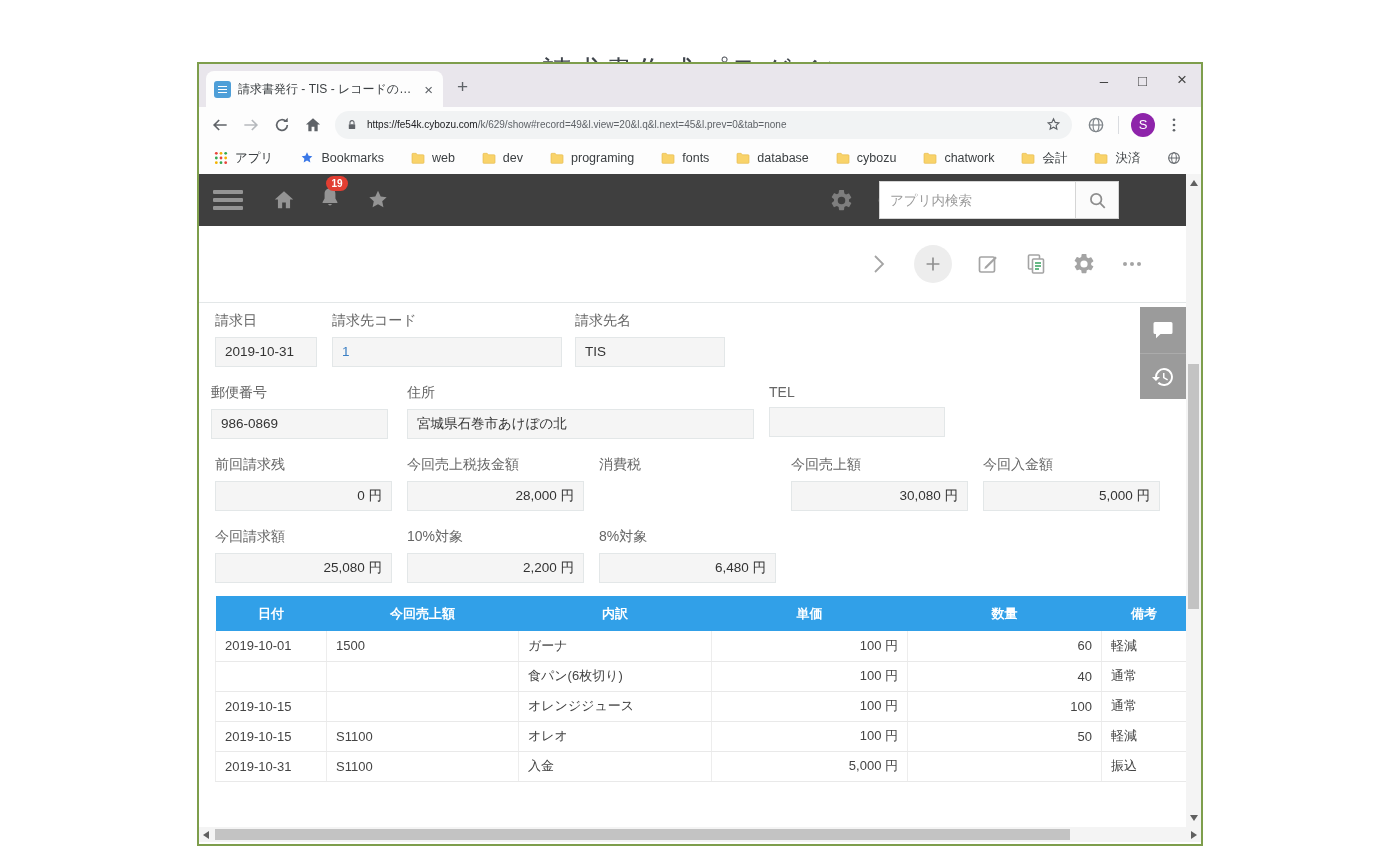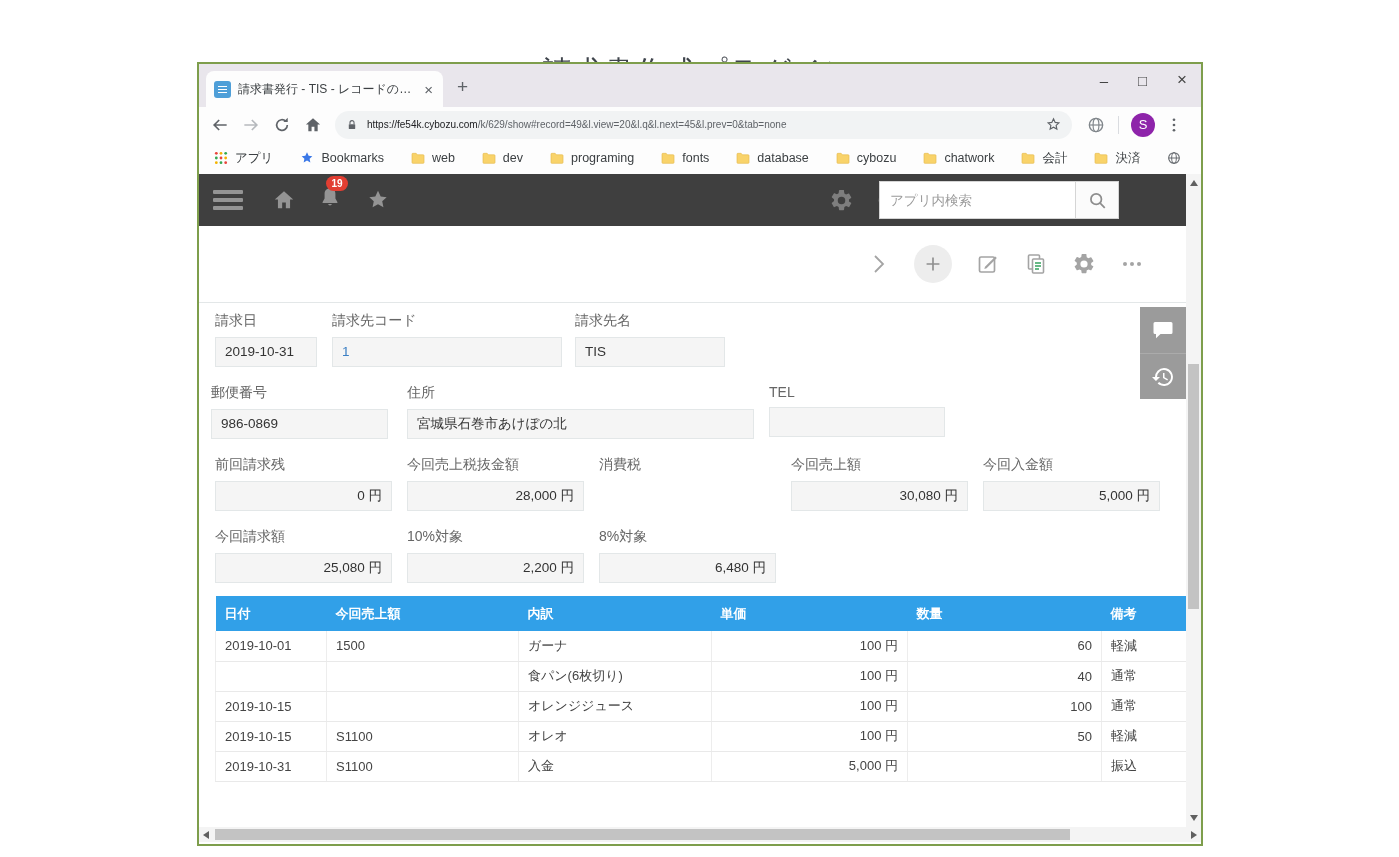--- a/index.html
+++ b/index.html
@@ -90,21 +90,21 @@
   .flabel { font-size:14px; color:#666; margin-bottom:7px; white-space:nowrap; }
   .fbox { height:30px; background:#f5f5f5; border:1px solid #e3e7e8; font-size:13.5px; color:#333;
     line-height:28px; padding:0 9px; white-space:nowrap; overflow:hidden; }
   .fbox.num { text-align:right; }
   .fbox.link { color:var(--linkBlue,#3b7fc4); }
 
   
   .dtable { position:absolute; left:16px; top:293px; width:971px; border-collapse:collapse;
     table-layout:fixed; font-size:13px; }
   .dtable thead th { background:var(--accentBlue,#31a0e8); color:#fff; font-weight:bold;
-    height:35px; text-align:left; padding:0 9px; white-space:nowrap; }
+    height:35px; text-align:center; padding:0 9px; white-space:nowrap; }
   .dtable tbody td { height:30px; border-bottom:1px solid #e9e9e9; border-right:1px solid #ededed;
     padding:0 9px; color:#444; white-space:nowrap; overflow:hidden; background:#fff; }
   .dtable tbody td:first-child { border-left:1px solid #ededed; }
   .dtable td.num { text-align:right; }
 
   
   .side-btns { position:absolute; right:15px; top:243px; width:46px; }
   .side-btn { width:46px; height:46px; background:#9b9b9b; display:flex; align-items:center;
     justify-content:center; color:#fff; }
   .side-btn + .side-btn { border-top:1px solid #ababab; }

